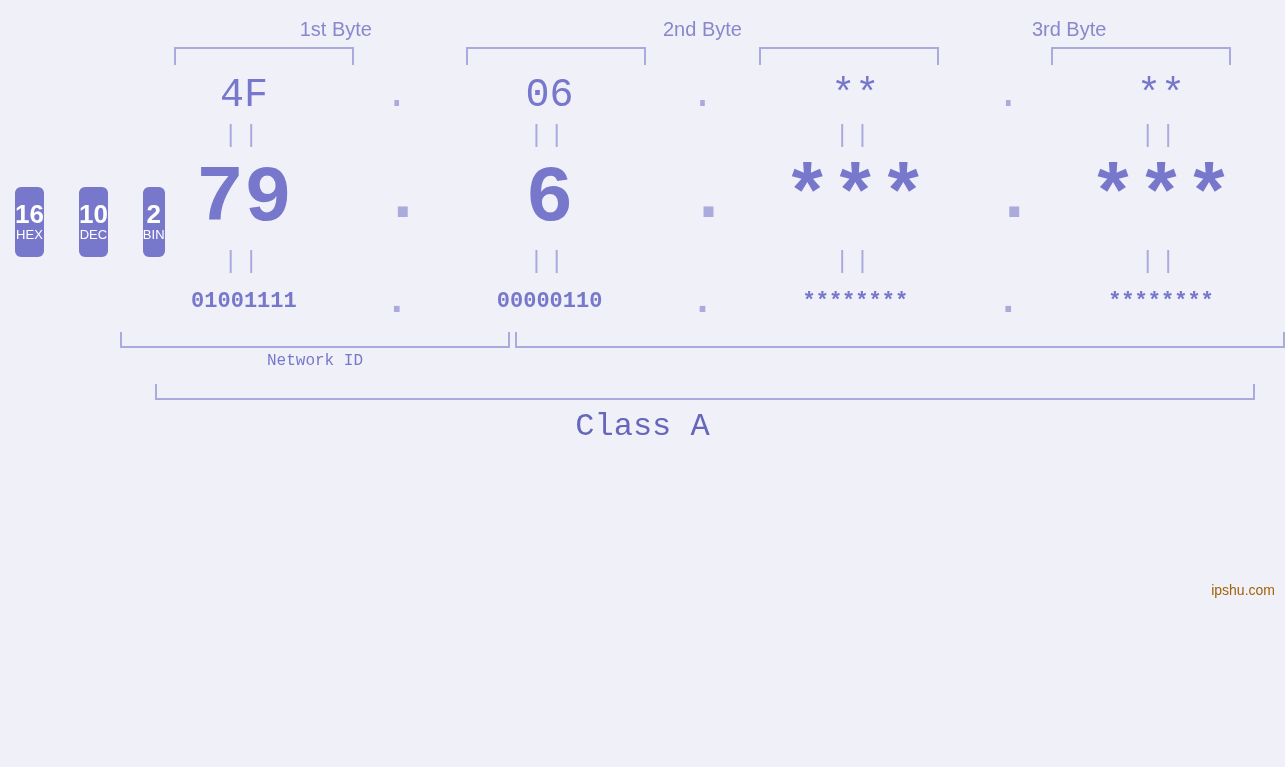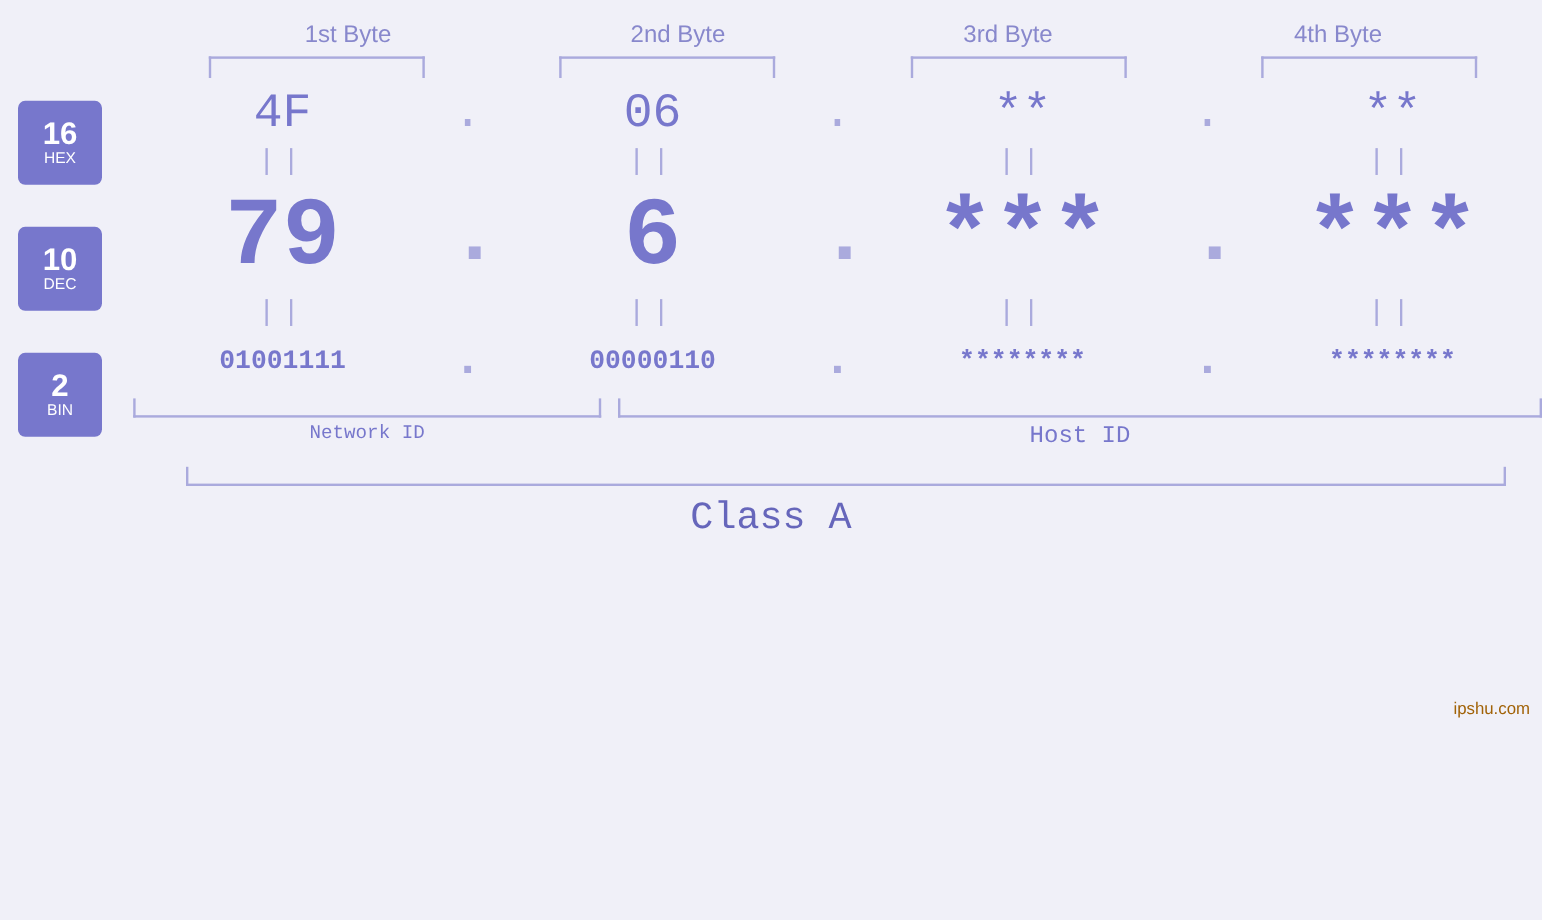--- a/index.html
+++ b/index.html
@@ -54,21 +54,22 @@
       display: flex;
       flex-direction: row;
       width: 1285px;
       align-items: center;
       justify-content: center;
     }
 
     
     .badges-col {
       display: flex;
-      flex-direction: column;
+      flex-direction: row;
+      align-items: center;
       gap: 35px;
       width: 120px;
       padding-left: 15px;
     }
 
     .badge {
       background: #7777cc;
       color: white;
       width: 70px;
       height: 70px;
@@ -229,21 +230,20 @@
   </style>
 </head>
 <body>
 
 <div class="container">
 
   <div class="byte-labels">
     <div class="byte-label">1st Byte</div>
     <div class="byte-label">2nd Byte</div>
     <div class="byte-label">3rd Byte</div>
-    <div class="byte-label">4th Byte</div>
   </div>
 
   <div class="top-brackets">
     <div class="bracket"></div>
     <div class="bracket"></div>
     <div class="bracket"></div>
     <div class="bracket"></div>
   </div>
 
   <div class="main-grid">
@@ -315,21 +315,20 @@
         <div class="cell bin-val">********</div>
       </div>
 
       <div class="bottom-section" style="width:100%; margin-left:0; margin-top:8px;">
         <div class="bottom-brackets">
           <div class="bottom-bracket-left"></div>
           <div class="bottom-bracket-right"></div>
         </div>
         <div class="bottom-labels">
           <div class="bottom-label-left">Network ID</div>
-          <div class="bottom-label-right">Host ID</div>
         </div>
       </div>
 
     </div>
   </div>
 
   <div style="width:1100px; height:16px; border-bottom:2px solid #aaaadd; border-left:2px solid #aaaadd; border-right:2px solid #aaaadd; margin-top:14px; margin-left:120px; align-self:flex-start; margin-left:155px;"></div>
 
   <div style="width:1100px; text-align:center; color:#6666bb; font-size:32px; font-family:'Courier New',Courier,monospace; margin-top:8px;">Class A</div>
 

